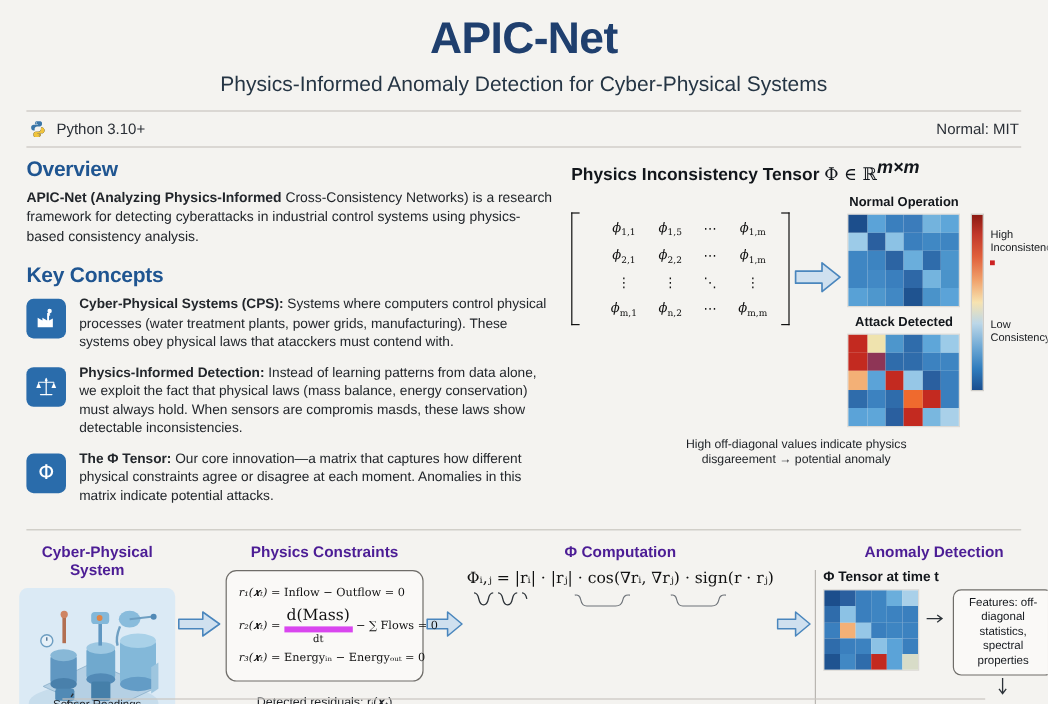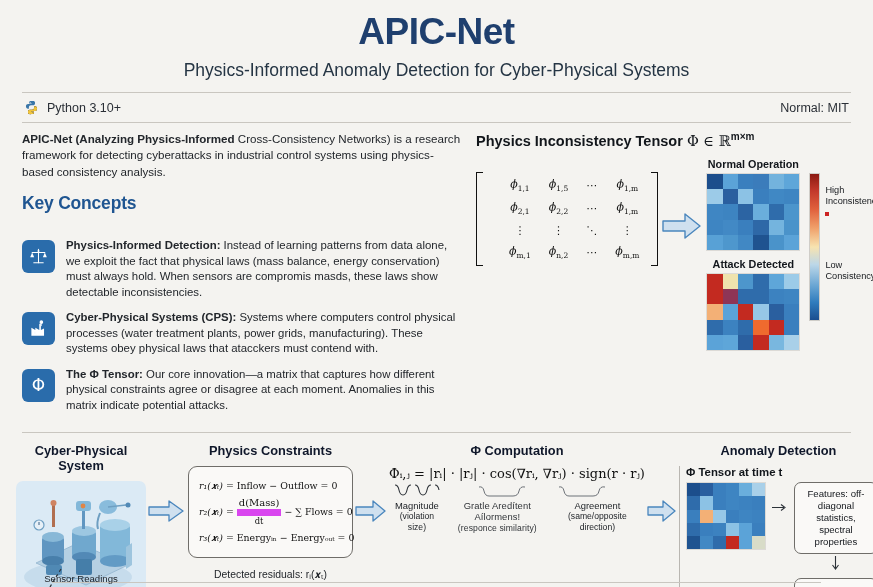--- a/index.html
+++ b/index.html
@@ -38,38 +38,38 @@
 
   h3.sec {
     font-size: 17.5px; font-weight: 700; color: #1f5591;
     margin-bottom: 5px; letter-spacing: -0.2px;
   }
   p.body {
     font-size: 11.6px; line-height: 1.41; color: #22262b;
   }
   p.body b { font-weight: 700; }
 
-  h3.kc { margin-top: 13px; margin-bottom: 24px; }
+  h3.kc { margin-top: 13px; margin-bottom: 7px; }
 
   .concept { display: flex; gap: 11px; margin-bottom: 10px; align-items: flex-start; }
   .ctile {
     width: 33px; height: 33px; flex: 0 0 33px; border-radius: 6px;
     background: #2a6cab; display: flex; align-items: center; justify-content: center;
     color: #fff; margin-top: 2px;
   }
   .ctile.phi { font-size: 17px; font-weight: 500; font-family: "DejaVu Sans", sans-serif; }
   .ctxt { font-size: 11.4px; line-height: 1.36; color: #22262b; }
   .ctxt b { font-weight: 700; }
 
   .hrule { height: 1px; background: #c9c6c0; margin: 9px 22px 0 22px; }
 
   
   .tensor-title { font-size: 14.5px; font-weight: 700; color: #12161b; margin-bottom: 7px; }
   .tensor-title .mathi { font-family: "DejaVu Serif", serif; font-weight: 400; font-style: normal; }
-  .tensor-title sup { font-size: 10px; }
+  .tensor-title sup { font-size: 15px; font-style: italic; }
 
   .tensor-row { display: flex; align-items: flex-start; gap: 3px; }
 
   .matrix { position: relative; padding: 2px 10px 2px 24px; margin-top: 16px; }
   .matrix table { border-collapse: collapse; }
   .matrix td {
     font-family: "DejaVu Serif", serif; font-size: 11px;
     padding: 4px 9px; text-align: center; color: #111; white-space: nowrap;
   }
   .matrix td sub { font-size: 7.5px; }
@@ -101,37 +101,37 @@
   .cbartxt .top { position: absolute; top: 12px; }
   .cbartxt .bot { position: absolute; bottom: 39px; }
   .reddot { width: 4px; height: 4px; background: #cc2222; display: block; margin-top: 5px; }
 
   .capt { font-size: 10.2px; text-align: center; color: #1c2025; line-height: 1.3; margin-top: 8px; }
 
   
   .pipe { display: flex; padding: 10px 16px 0 16px; gap: 2px; align-items: flex-start; }
   .stage { position: relative; }
   .stage h4 {
-    font-size: 12.8px; font-weight: 700; color: #0f172a; text-align: center; margin-bottom: 8px;
+    font-size: 12.8px; font-weight: 700; color: #4c1d95; text-align: center; margin-bottom: 8px;
   }
   .arrowcell { display: flex; align-items: center; justify-content: center; padding-top: 55px; }
 
   .cpsimg {
     width: 130px; height: 122px; border-radius: 7px;
     background: #dbeaf5; position: relative; overflow: hidden;
   }
   .sensorlbl { font-size: 9.6px; text-align: center; color: #1d2126; margin-top: -30px; position: relative; z-index:3; }
 
   .constraints {
     border: 1.4px solid #6f6d69; border-radius: 9px; background: #faf9f7;
     padding: 8px 10px; width: 165px;
   }
   .ceq { font-family: "DejaVu Serif", serif; font-size: 9.4px; color: #111; margin: 5px 0; line-height: 1.25; white-space: nowrap; }
   .ceq .fr { display: inline-block; vertical-align: middle; text-align: center; }
-  .ceq .fr .n { border-bottom: 7px solid #d946ef; padding: 0 2px; display:block; font-size: 10px;}
+  .ceq .fr .n { border-bottom: 5px solid #d946ef; padding: 0 2px; display:block; font-size: 13px;}
   .ceq .fr .d { padding: 0 2px; display:block; font-size: 8.4px;}
   .compres { font-size: 10.4px; text-align: center; margin-top: 9px; color: #1d2126; }
 
   .phiformula { font-family: "DejaVu Serif", serif; font-size: 13px; color: #111; text-align:center; white-space: nowrap; }
   .brace-row { display: flex; justify-content: space-between; width: 252px; margin: 0 auto; }
   .blab { text-align: center; font-size: 9.4px; color: #1b1f24; line-height: 1.2; }
   .blab .t1 { display:block; }
   .blab .t2 { display:block; font-size: 8.6px; }
   .blurry { filter: blur(0.45px); opacity: .93; letter-spacing: .1px; }
 
@@ -171,50 +171,51 @@
       <span class="lbl">Python 3.10+</span>
     </div>
     <div class="badge-right">Normal: MIT</div>
   </div>
 
   <div class="rule"></div>
 
   <div class="cols">
 
     <div class="colL">
+      <h3 class="sec">Overview</h3>
       <p class="body"><b>APIC-Net (Analyzing Physics-Informed</b><span> Cross-Consistency Networks) is a research framework for detecting cyberattacks in industrial control systems using physics-based consistency analysis.</span></p>
 
       <h3 class="sec kc">Key Concepts</h3>
+
+      <div class="concept">
+        <div class="ctile">
+          <svg width="19" height="19" viewBox="0 0 24 24" fill="none" stroke="#fff" stroke-width="1.6">
+            <path d="M3 21V11l5 3V11l5 3V6h2v8l4-2v9z" fill="#fff" stroke="none"></path>
+            <rect x="5" y="16" width="1.6" height="3" fill="#2a6cab"></rect>
+            <rect x="8.5" y="16" width="1.6" height="3" fill="#2a6cab"></rect>
+            <rect x="12" y="16" width="1.6" height="3" fill="#2a6cab"></rect>
+            <circle cx="15.6" cy="4" r="1.5" fill="#fff"></circle>
+            <path d="M15.6 5.5V9" stroke="#fff" stroke-width="1"></path>
+          </svg>
+        </div>
+        <div class="ctxt"><b>Cyber-Physical Systems (CPS):</b><span> Systems where computers control physical processes (water treatment plants, power grids, manufacturing). These systems obey physical laws that atacckers must contend with.</span></div>
+      </div>
 
       <div class="concept">
         <div class="ctile">
           <svg width="19" height="19" viewBox="0 0 24 24" fill="none" stroke="#fff" stroke-width="1.3" stroke-linecap="round">
             <path d="M12 3v17"></path>
               <path d="M6 20h12"></path>
               <path d="M4 7h16"></path>
             <path d="M4 7l-2.5 6h5z" fill="#fff" stroke="none"></path>
             <path d="M20 7l-2.5 6h5z" fill="#fff" stroke="none"></path>
             <circle cx="12" cy="5" r="1.3" fill="#fff" stroke="none"></circle>
           </svg>
         </div>
         <div class="ctxt"><b>Physics-Informed Detection:</b><span> Instead of learning patterns from data alone, we exploit the fact that physical laws (mass balance, energy conservation) must always hold. When sensors are compromis masds, these laws show detectable inconsistencies.</span></div>
-      </div>
-
-      <div class="concept">
-        <div class="ctile">
-          <svg width="19" height="19" viewBox="0 0 24 24" fill="none" stroke="#fff" stroke-width="1.6">
-            <path d="M3 21V11l5 3V11l5 3V6h2v8l4-2v9z" fill="#fff" stroke="none"></path>
-            <rect x="5" y="16" width="1.6" height="3" fill="#2a6cab"></rect>
-            <rect x="8.5" y="16" width="1.6" height="3" fill="#2a6cab"></rect>
-            <rect x="12" y="16" width="1.6" height="3" fill="#2a6cab"></rect>
-            <circle cx="15.6" cy="4" r="1.5" fill="#fff"></circle>
-            <path d="M15.6 5.5V9" stroke="#fff" stroke-width="1"></path>
-          </svg>
-        </div>
-        <div class="ctxt"><b>Cyber-Physical Systems (CPS):</b><span> Systems where computers control physical processes (water treatment plants, power grids, manufacturing). These systems obey physical laws that atacckers must contend with.</span></div>
       </div>
 
       <div class="concept">
         <div class="ctile phi">Φ</div>
         <div class="ctxt"><b>The Φ Tensor:</b><span> Our core innovation—a matrix that captures how different physical constraints agree or disagree at each moment. Anomalies in this matrix indicate potential attacks.</span></div>
       </div>
     </div>
 
     <div class="colR">
       <div class="tensor-title">
@@ -341,20 +342,24 @@
               <span class="reddot"></span>
             </span>
             <span class="bot">
               <span>Low</span><br>
               <span>Consistency</span>
             </span>
           </div>
         </div>
       </div>
 
+      <div class="capt">
+        <span>High off-diagonal values indicate physics</span><br>
+        <span>disgareement → potential anomaly</span>
+      </div>
     </div>
   </div>
 
   <div class="hrule"></div>
 
   <div class="pipe">
 
     <div class="stage">
       <h4>Cyber-Physical System</h4>
       <div class="cpsimg">
@@ -431,34 +436,20 @@
     </div>
 
     <div class="stage" style="width:262px">
       <h4>Φ Computation</h4>
       <div class="phiformula">Φᵢ,ⱼ = |rᵢ| · |rⱼ| · cos(∇rᵢ, ∇rⱼ) · sign(r · rⱼ)</div>
       <svg width="252" height="17" viewBox="0 0 252 17" style="display:block;margin:2px auto 0">
         <path d="M4 2 q3 0 4 5 q1 5 4 5 q3 0 4 -5 q1 -5 4 -5 M24 2 q3 0 4 5 q1 5 4 5 q3 0 4 -5 q1 -5 4 -5 M44 2 q3 0 4 5" fill="none" stroke="#2c3238" stroke-width="1.1"></path>
         <path d="M88 4 q4 -1 5 4 q1 5 5 5 h24 q5 0 6 -5 q1 -5 6 -4" fill="none" stroke="#6d7278" stroke-width="1"></path>
         <path d="M168 4 q4 -1 5 4 q1 5 5 5 h24 q5 0 6 -5 q1 -5 6 -4" fill="none" stroke="#6d7278" stroke-width="1"></path>
       </svg>
-      <div class="brace-row">
-        <div class="blab">
-          <span class="t1">Magnitude</span>
-          <span class="t2">(violation size)</span>
-        </div>
-        <div class="blab blurry">
-          <span class="t1">Gratle Aredítent Aílormens!</span>
-          <span class="t2">(responce similarity)</span>
-        </div>
-        <div class="blab">
-          <span class="t1">Agreement</span>
-          <span class="t2">(same/opposite direction)</span>
-        </div>
-      </div>
     </div>
 
     <div class="arrowcell">
       <svg width="30" height="26" viewBox="0 0 30 26">
           <path d="M1 9 h15 V3 l12 10 -12 10 V17 H1 z" fill="#cfe0ef" stroke="#4a86bd" stroke-width="1.3" stroke-linejoin="round"></path>
         </svg>
     </div>
 
     <div class="stage adbox" style="width:205px">
       <h4>Anomaly Detection</h4>

